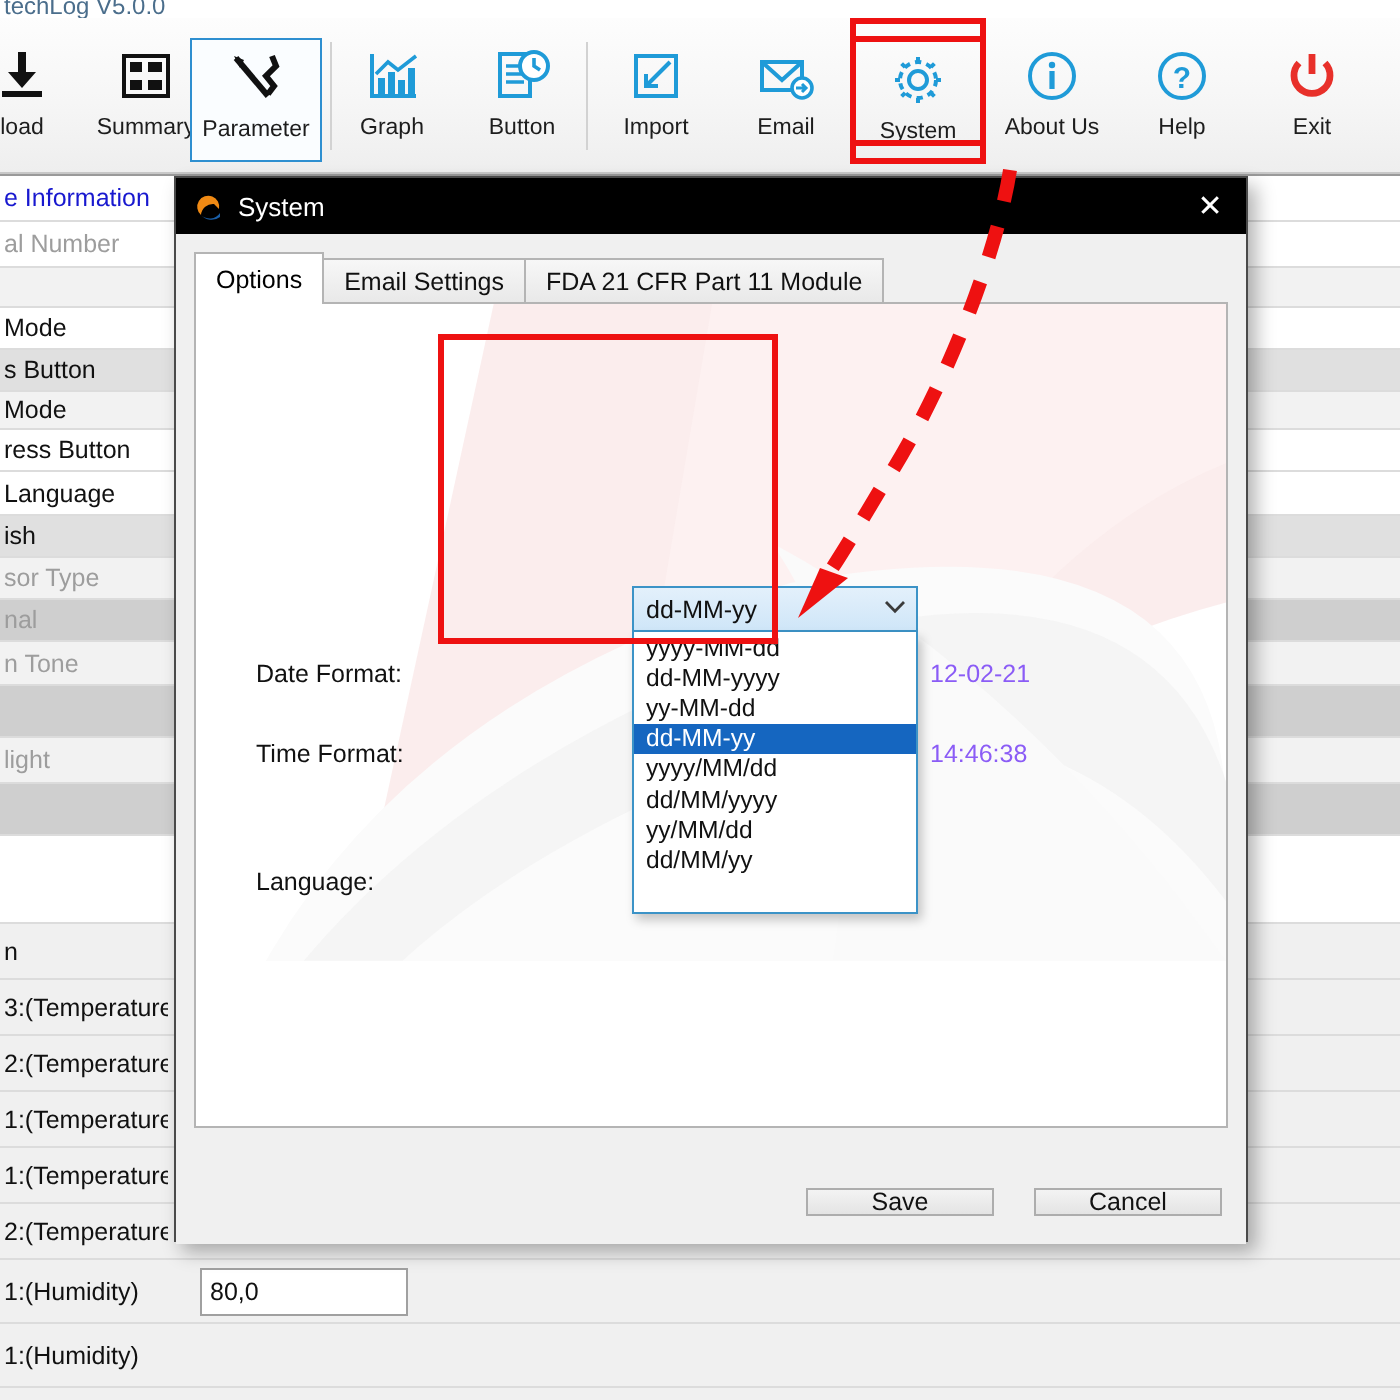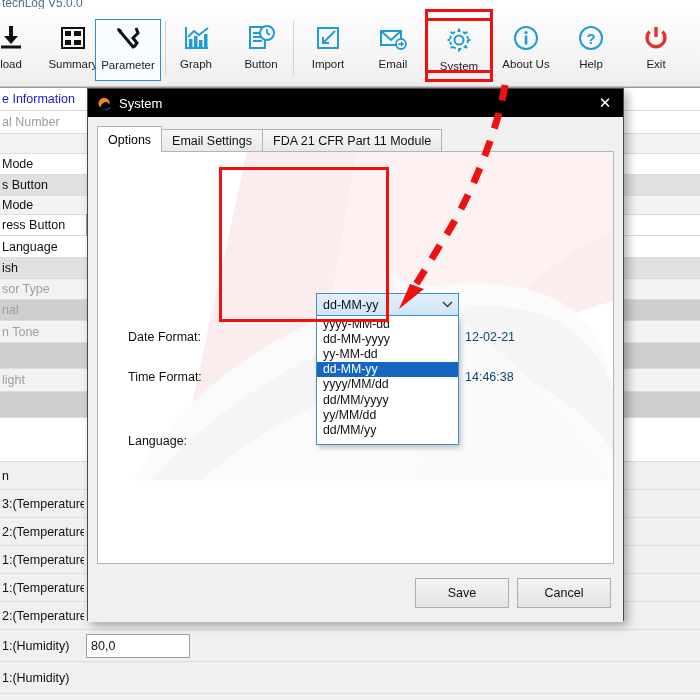--- a/index.html
+++ b/index.html
@@ -50,21 +50,21 @@
   .gcell-label {
     width: 84px; padding-left: 2px;
     font-size: 12.5px; color: #111; white-space: nowrap; overflow: hidden;
   }
   .gcell-label.blue { color: #1818cf; }
   .gcell-label.gray { color: #9d9d9d; }
   .gcol-div {
     position: absolute; left: 84px; top: 0; width: 1px; height: 100%;
     background: #cfcfcf;
   }
-  .gval { margin-left: 2px; }
+  .gval { margin-left: 16px; }
   .gval input {
     width: 104px; height: 24px; font-size: 12.5px;
     font-family: "Liberation Sans", sans-serif;
     border: 1px solid #a0a0a0; background: #fff; padding: 0 4px; color:#111;
   }
   .gval select {
     width: 104px; height: 22px; font-size: 12px;
     font-family: "Liberation Sans", sans-serif;
     border: 1px solid #a0a0a0; background: #fff;
   }
@@ -108,46 +108,46 @@
     z-index: 3; position: relative;
   }
   .tabpanel {
     position: absolute; left: 9px; top: 34px; right: 9px; bottom: 58px;
     background: #ffffff; border: 1px solid #b4b4b4; overflow: hidden;
   }
   .watermark { position: absolute; left: 0; top: 0; width: 100%; height: 100%; }
 
   .frow { position: absolute; display: flex; align-items: center; }
   .flabel { font-size: 12.5px; color: #111; white-space: nowrap; }
-  .fexample { font-size: 12.5px; color: #0c4a6e; white-space: nowrap; }
+  .fexample { font-size: 12.5px; color: #8b5cf6; white-space: nowrap; }
 
   .combo-closed {
     position: absolute; left: 228px; top: 176px; width: 143px; height: 23px;
     background: linear-gradient(180deg,#e3f0fb,#cfe6f8);
     border: 1px solid #3c93c7; display: flex; align-items: center;
     padding: 0 4px 0 6px; font-size: 12.5px; color: #111;
   }
   .combo-closed .cb-text { flex: 1; }
   .combo-arrow { width: 14px; text-align: center; color: #3b3b3b; font-size: 10px; }
 
   .combo-list {
     position: absolute; left: 228px; top: 199px; width: 143px;
     background: #ffffff; border: 1px solid #3c93c7; border-top: none;
     box-shadow: 2px 3px 5px rgba(0,0,0,0.22);
-    padding-bottom: 6px;
+    padding-bottom: 18px;
   }
   .combo-item {
     height: 15.2px; padding-left: 6px; font-size: 12.3px; color: #111;
     display: flex; align-items: center; white-space: nowrap;
   }
   .combo-item.sel { background: #1566c0; color: #ffffff; }
 
   .dlg-buttons { position: absolute; right: 12px; bottom: 14px; display: flex; }
   .dbtn {
-    width: 94px; height: 30px; margin-left: 8px;
+    width: 94px; height: 14px; margin-left: 20px;
     background: linear-gradient(180deg,#f3f3f3,#e4e4e4);
     border: 1px solid #adadad; font-size: 12.5px; color: #111;
     display: flex; align-items: center; justify-content: center;
   }
 
   
   .anno-box {
     position: absolute; border: 3px solid #ee1111; pointer-events: none;
   }
   .anno-svg { position: absolute; left: 0; top: 0; width: 700px; height: 700px; pointer-events: none; }

